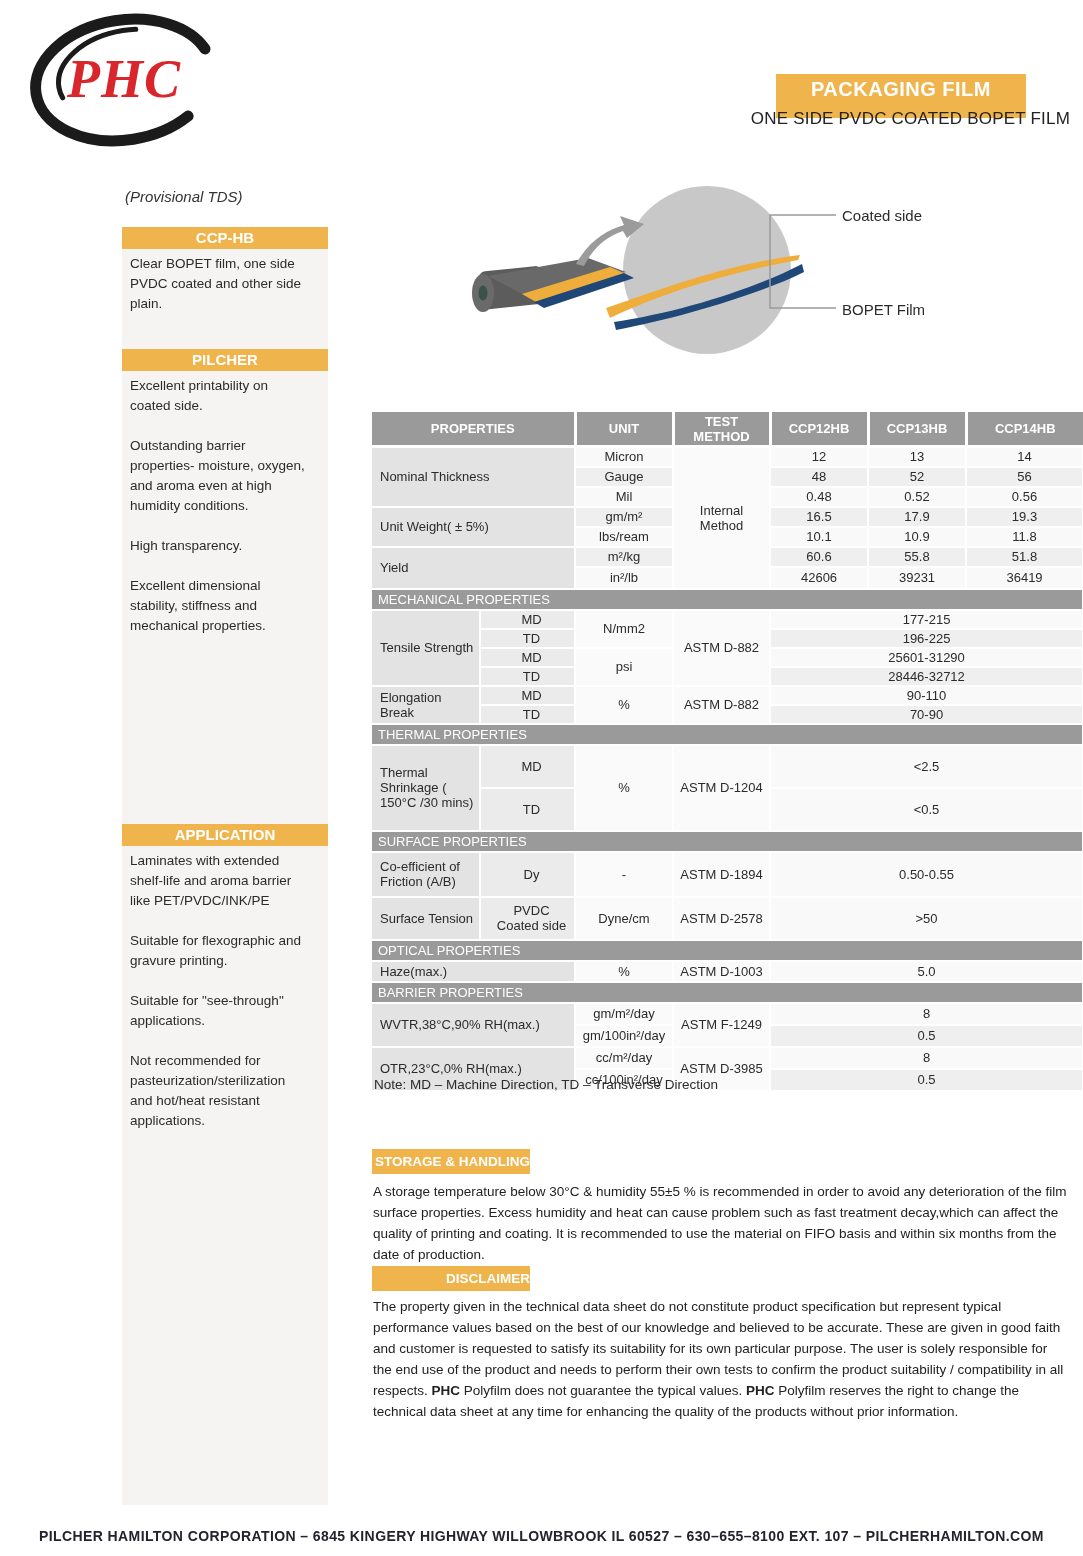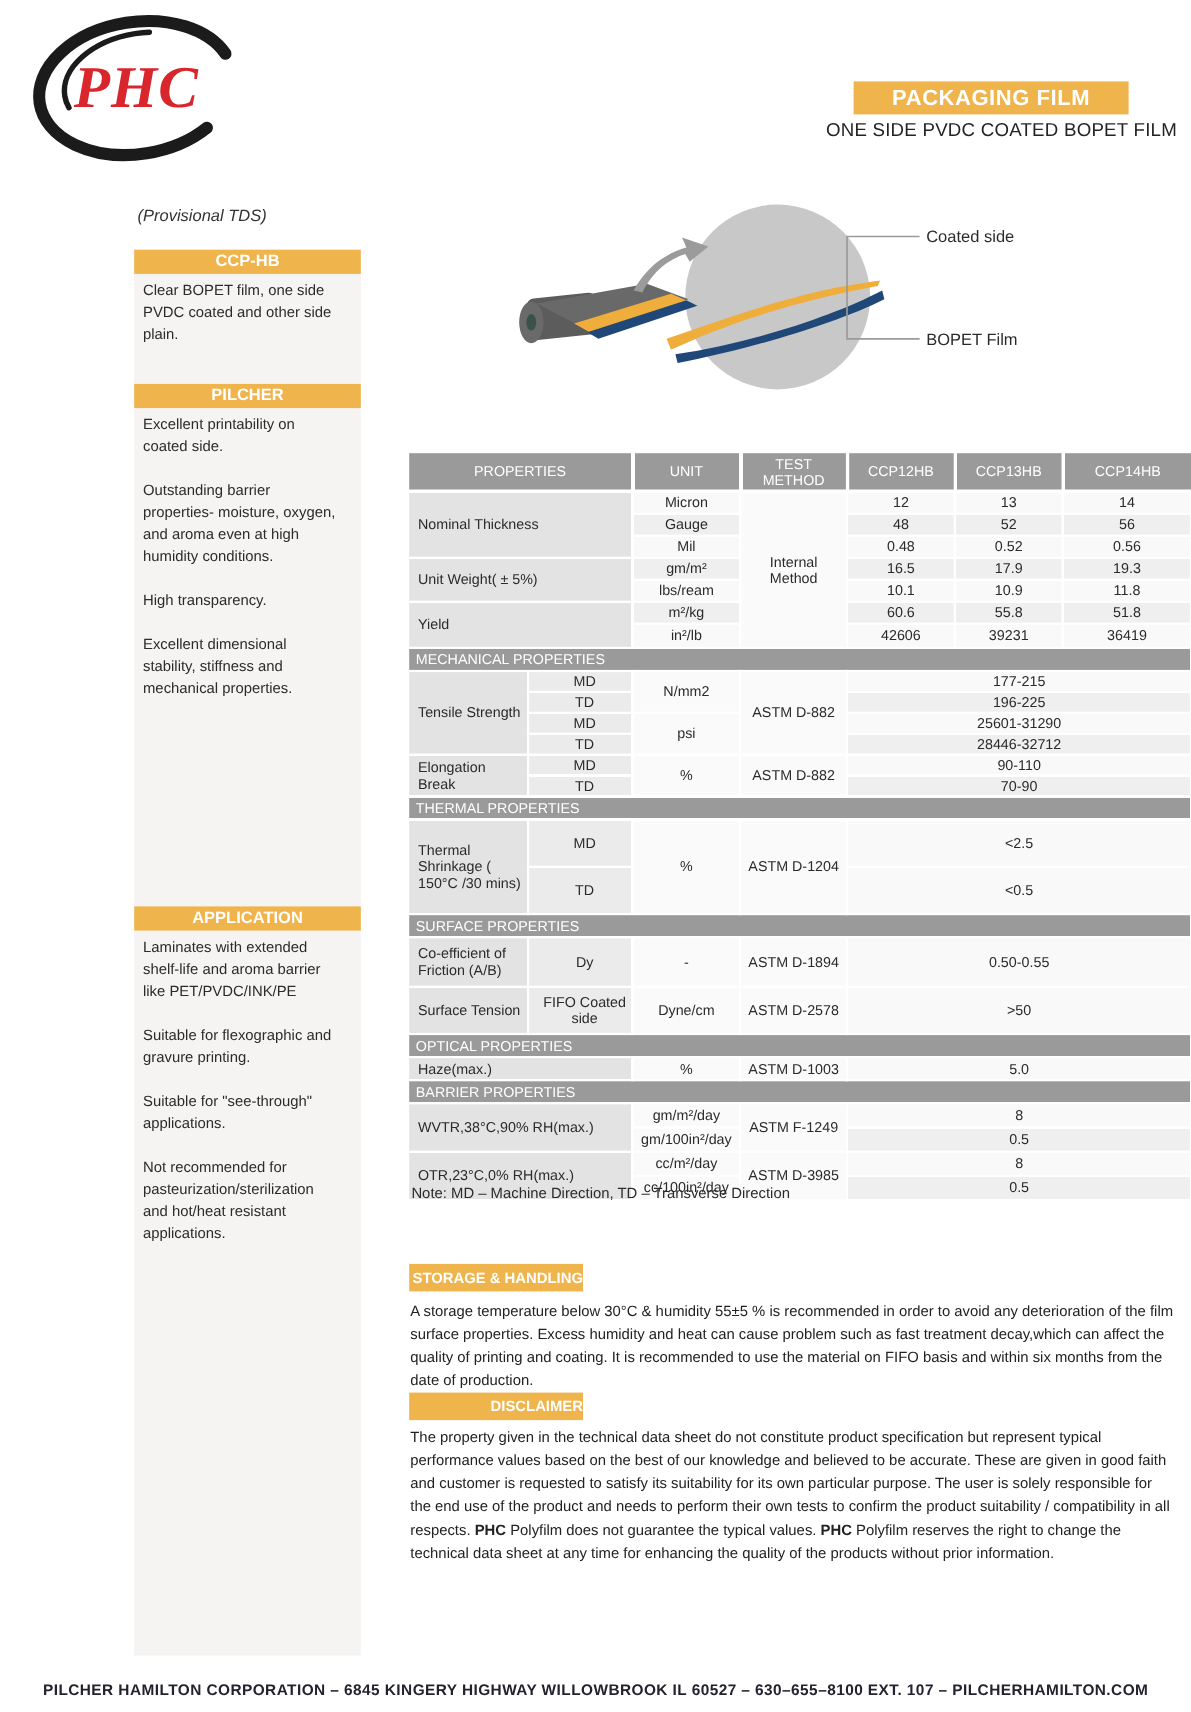--- a/index.html
+++ b/index.html
@@ -5,41 +5,41 @@
   html,body{margin:0;padding:0;background:#ffffff;}
   .page{position:relative;width:1083px;height:1556px;background:#fff;font-family:"Liberation Sans",sans-serif;overflow:hidden;}
 
   
   .logo{position:absolute;left:26px;top:6px;width:196px;height:146px;}
   .logo-text{position:absolute;left:0;top:42px;width:196px;text-align:center;
     font-family:"Liberation Serif",serif;font-style:italic;font-weight:bold;
     font-size:54px;color:#D8262C;letter-spacing:1px;}
 
   
-  .banner{position:absolute;left:776px;top:74px;width:250px;height:30px;background:#F0B44C;
+  .banner{position:absolute;left:776px;top:74px;width:250px;height:44px;background:#F0B44C;
     color:#fff;font-weight:bold;font-size:20px;text-align:center;line-height:30px;letter-spacing:.5px;}
   .subtitle{position:absolute;top:109px;right:13px;font-size:17px;color:#232323;letter-spacing:.2px;}
 
   .provisional{position:absolute;left:125px;top:188px;font-style:italic;font-size:15px;color:#333;}
 
   
   .sidebar{position:absolute;left:122px;top:227px;width:206px;height:1278px;background:#F5F4F3;}
   .side-h{position:absolute;left:0;width:206px;height:22px;background:#F0B44C;color:#fff;
     font-weight:bold;font-size:15px;text-align:center;line-height:22px;}
   .side-b{position:absolute;left:8px;width:190px;font-size:13.5px;line-height:20px;color:#2b2b2b;}
   .side-b p{margin:0 12px 20px 0;}
 
   
   .diagram{position:absolute;left:430px;top:172px;width:648px;height:205px;}
   .dlabel{position:absolute;font-size:15px;color:#2b2b2b;}
 
   
   .tablewrap{position:absolute;left:372px;top:412px;width:711px;}
   table{border-collapse:collapse;table-layout:fixed;width:711px;font-size:13px;color:#2b2b2b;}
-  th{background:#9A9A9A;color:#fff;font-weight:normal;font-size:13px;height:31px;
+  th{background:#9A9A9A;color:#fff;font-weight:bold;font-size:13px;height:31px;
      border-right:3px solid #fff;border-bottom:3px solid #fff;overflow:hidden;}
   td{padding:0 4px;border-right:2px solid #fff;border-bottom:2px solid #fff;
      text-align:center;vertical-align:middle;overflow:hidden;}
   .prop{background:#E4E3E3;text-align:left;padding-left:8px;}
   .sub{background:#ECEBEB;padding-left:12px;}
   .ra{background:#FAF9F9;}
   .rb{background:#F0EFEF;}
   .mw{background:#FBFAFA;}
   .band{background:#9A9A9A;color:#fff;text-align:left;padding-left:6px;font-size:13px;height:19px;}
 
@@ -242,21 +242,21 @@
       </tr>
       <tr style="height:45px">
         <td class="prop">Co-efficient of Friction (A/B)</td>
         <td class="sub">Dy</td>
         <td class="mw">-</td>
         <td class="mw">ASTM D-1894</td>
         <td class="ra" colspan="3">0.50-0.55</td>
       </tr>
       <tr style="height:43px">
         <td class="prop">Surface Tension</td>
-        <td class="sub">FIFO Coated side</td>
+        <td class="sub">PVDC Coated side</td>
         <td class="mw">Dyne/cm</td>
         <td class="mw">ASTM D-2578</td>
         <td class="ra" colspan="3">&gt;50</td>
       </tr>
 
       <tr>
         <td class="band" colspan="7">OPTICAL PROPERTIES</td>
       </tr>
       <tr style="height:21px">
         <td class="prop" colspan="2">Haze(max.)</td>

